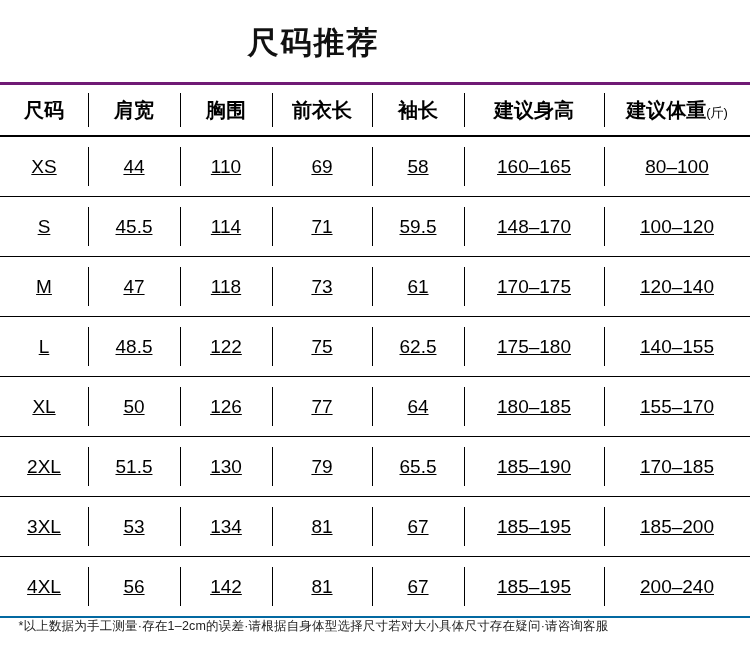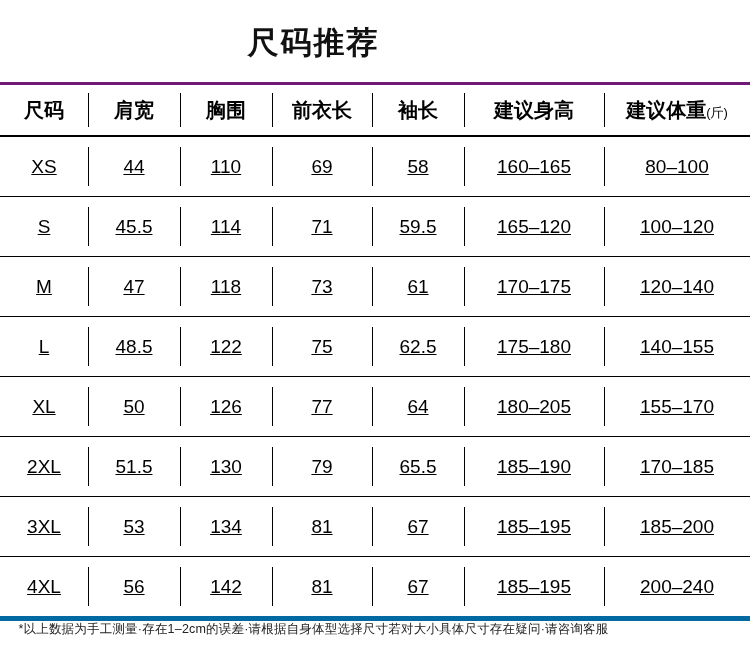--- a/index.html
+++ b/index.html
@@ -67,21 +67,21 @@
   table.size-table tbody td + td::before {
     content: "";
     position: absolute;
     left: 0;
     top: 10px;
     bottom: 10px;
     width: 1px;
     background: #000000;
   }
   table.size-table tbody tr:last-child td {
-    border-bottom: 5px solid #0369a1;
+    border-bottom: 2px solid #0369a1;
   }
   .unit {
     font-size: 13px;
     font-weight: normal;
   }
   .footnote {
     font-size: 12.5px;
     color: #222222;
     text-align: center;
     padding-top: 0;
@@ -133,21 +133,21 @@
         <td>58</td>
         <td>160–165</td>
         <td>80–100</td>
       </tr>
       <tr>
         <td>S</td>
         <td>45.5</td>
         <td>114</td>
         <td>71</td>
         <td>59.5</td>
-        <td>165–120</td>
+        <td>148–170</td>
         <td>100–120</td>
       </tr>
       <tr>
         <td>M</td>
         <td>47</td>
         <td>118</td>
         <td>73</td>
         <td>61</td>
         <td>170–175</td>
         <td>120–140</td>
@@ -160,21 +160,21 @@
         <td>62.5</td>
         <td>175–180</td>
         <td>140–155</td>
       </tr>
       <tr>
         <td>XL</td>
         <td>50</td>
         <td>126</td>
         <td>77</td>
         <td>64</td>
-        <td>180–205</td>
+        <td>180–185</td>
         <td>155–170</td>
       </tr>
       <tr>
         <td>2XL</td>
         <td>51.5</td>
         <td>130</td>
         <td>79</td>
         <td>65.5</td>
         <td>185–190</td>
         <td>170–185</td>

